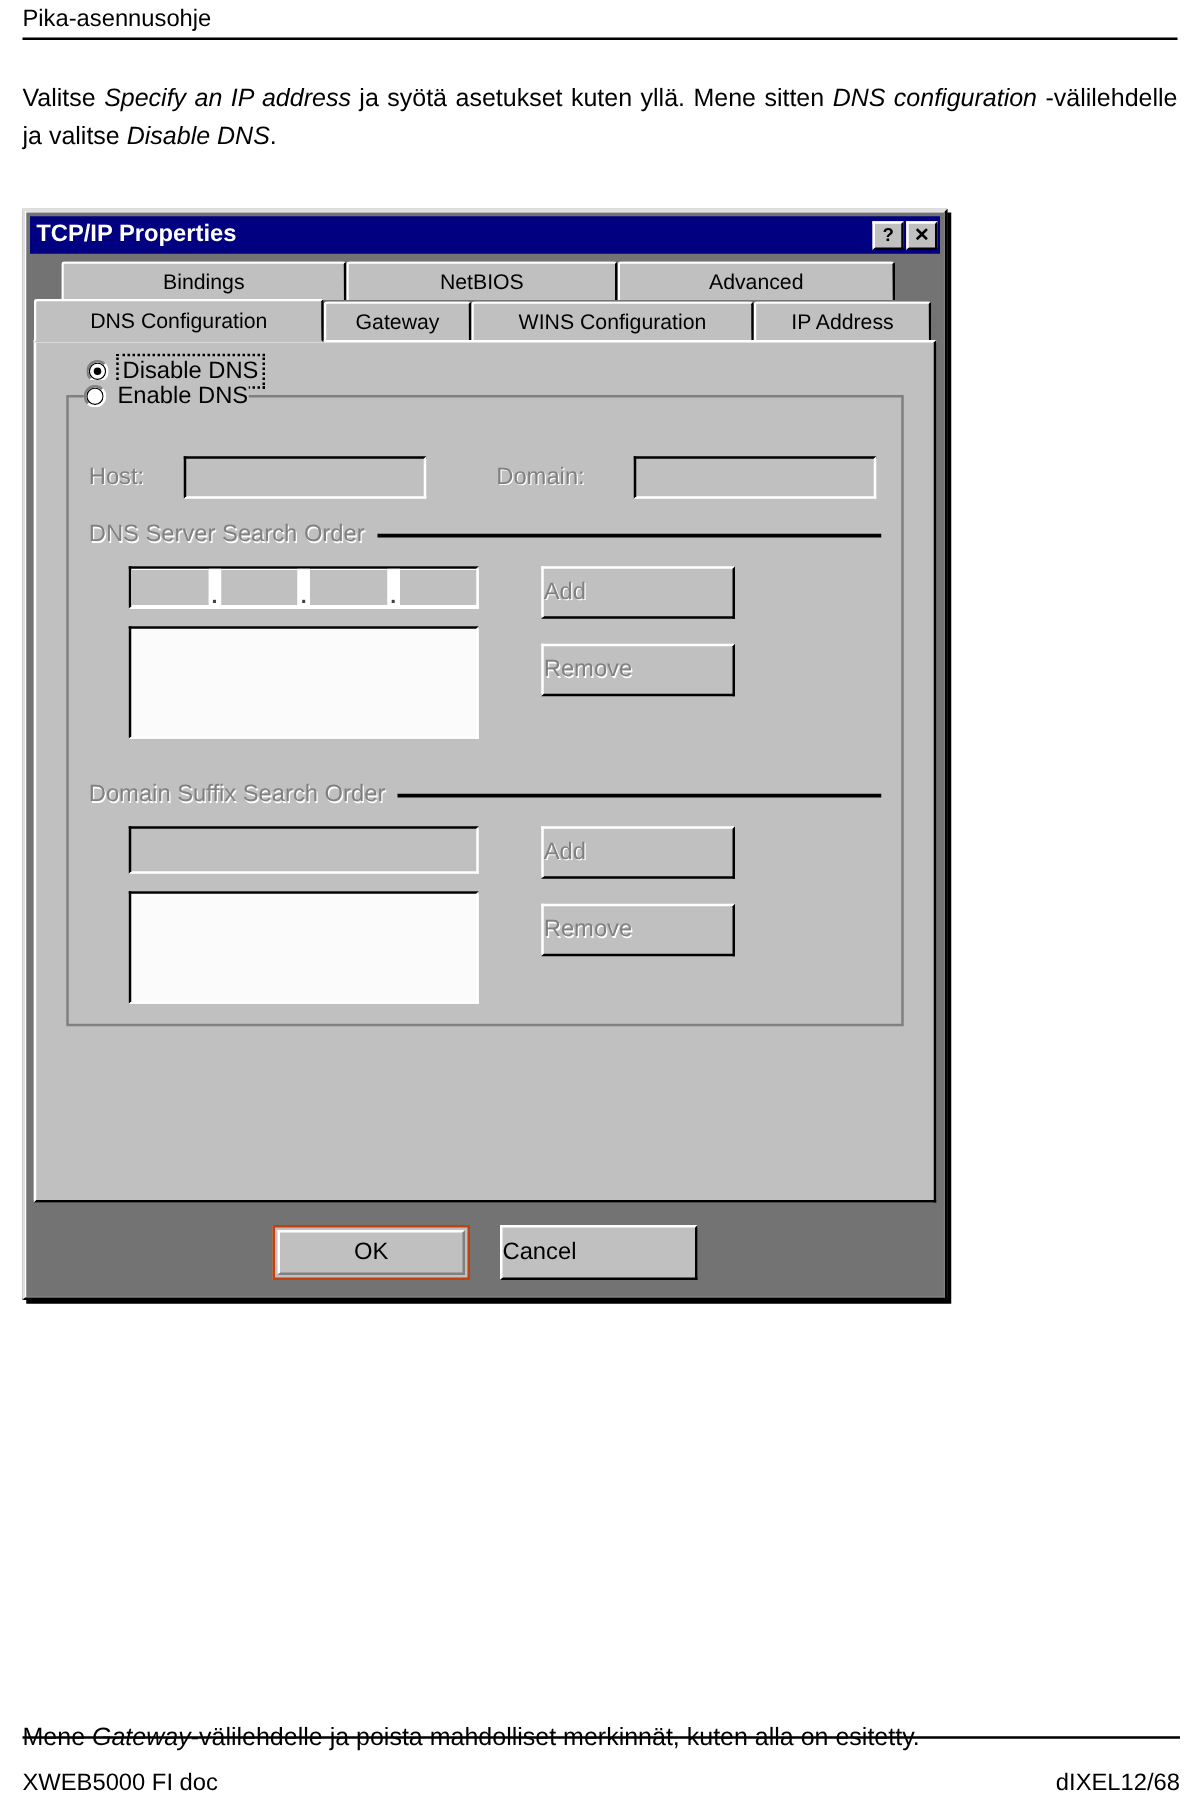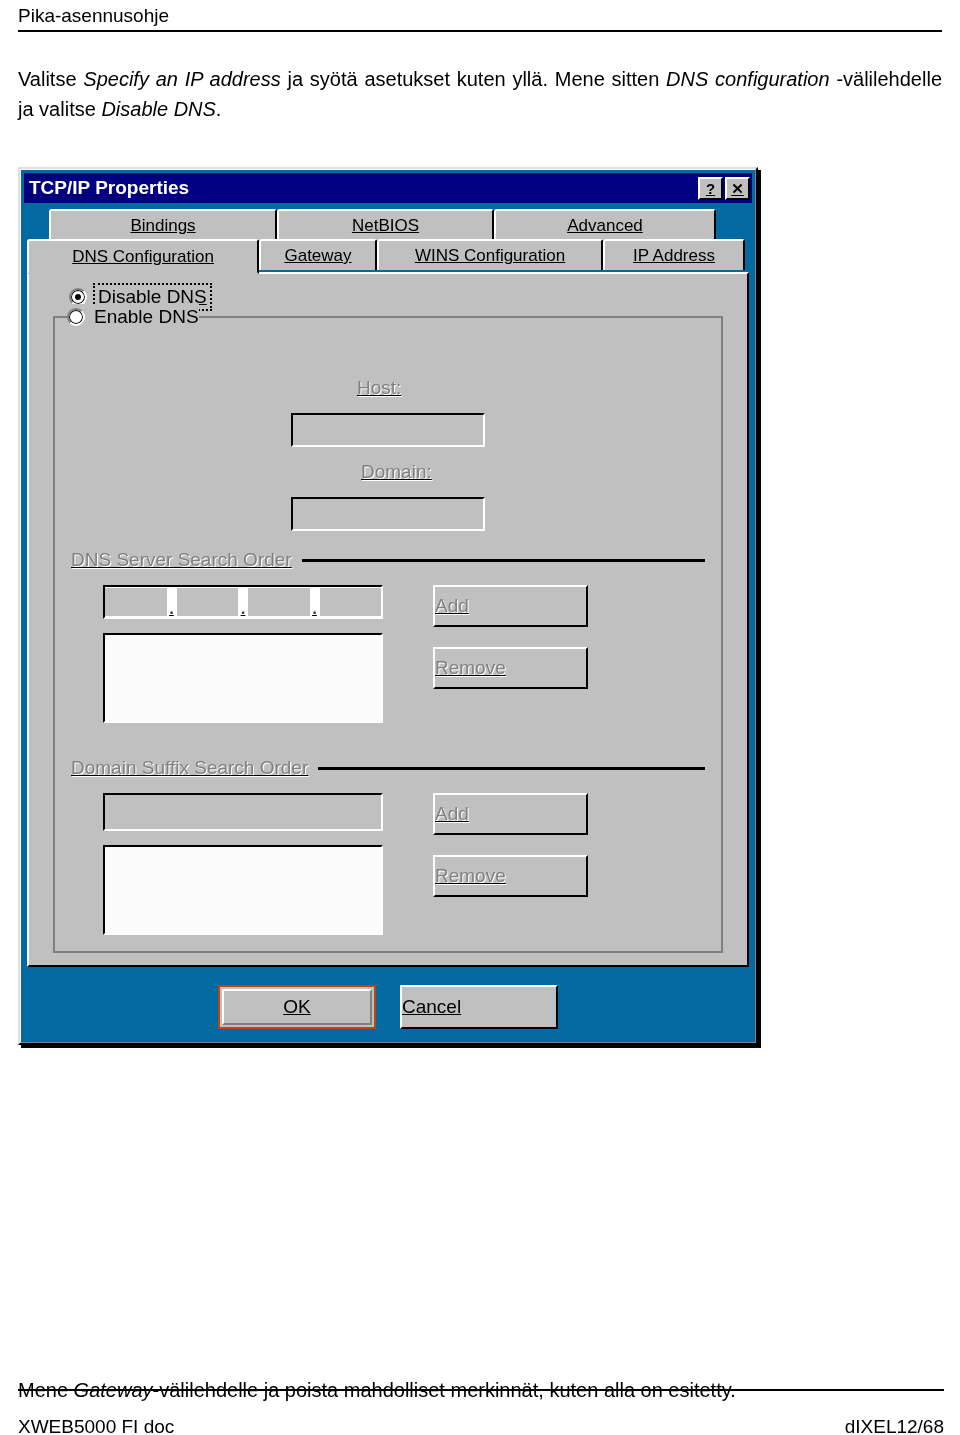--- a/index.html
+++ b/index.html
@@ -48,29 +48,28 @@
     text-justify: inter-word;
   }
   #intro-paragraph i { font-style: italic; }
 
   
   .w95 {
     position: absolute;
     left: 18px;
     top: 167px;
     width: 740px;
-    background: #0369a1;
+    background: #737373;
     border-top: 2px solid #dfdfdf;
     border-left: 2px solid #dfdfdf;
     border-right: 2px solid #000000;
     border-bottom: 2px solid #000000;
     box-shadow: 3px 3px 0 0 #000000;
     box-sizing: border-box;
     font-size: 15px;
-    text-decoration: underline;
   }
   .w95-inner {
     border-top: 1px solid #ffffff;
     border-left: 1px solid #ffffff;
     border-right: 1px solid #808080;
     border-bottom: 1px solid #808080;
     padding: 3px;
   }
 
   
@@ -108,20 +107,21 @@
     color: #000000;
     margin-left: 2px;
     font-family: "Liberation Sans", sans-serif;
     line-height: 1;
   }
 
   
   .tabstrip { padding: 6px 3px 0 3px; }
   .tabrow {
     display: flex;
+    align-items: flex-end;
     position: relative;
   }
   .tabrow-top { margin-left: 22px; }
   .tabrow-bottom { margin-top: -1px; }
   .tab {
     background: #c0c0c0;
     border-top: 2px solid #ffffff;
     border-left: 2px solid #ffffff;
     border-right: 2px solid #000000;
     border-bottom: none;
@@ -411,21 +411,21 @@
       </div>
 
       <div class="groupbox">
         <div class="gb-mask">
           <div class="radio-row" style="margin-left:0;height:26px;">
             <span class="radio"></span>
             <span class="radio-label">Enable DNS</span>
           </div>
         </div>
 
-        <div class="row-hd" style="margin-top:37px;flex-direction:column;">
+        <div class="row-hd" style="margin-top:25px;">
           <span class="lbl-dis" style="width:62px">Host:</span>
           <span class="field" style="width:194px"></span>
           <span class="lbl-dis" style="width:96px;margin-left:42px;">Domain:</span>
           <span class="field" style="width:194px"></span>
         </div>
 
         <div class="legend-row">
           <span class="lbl-dis">DNS Server Search Order</span>
           <span class="legend-line"></span>
         </div>

